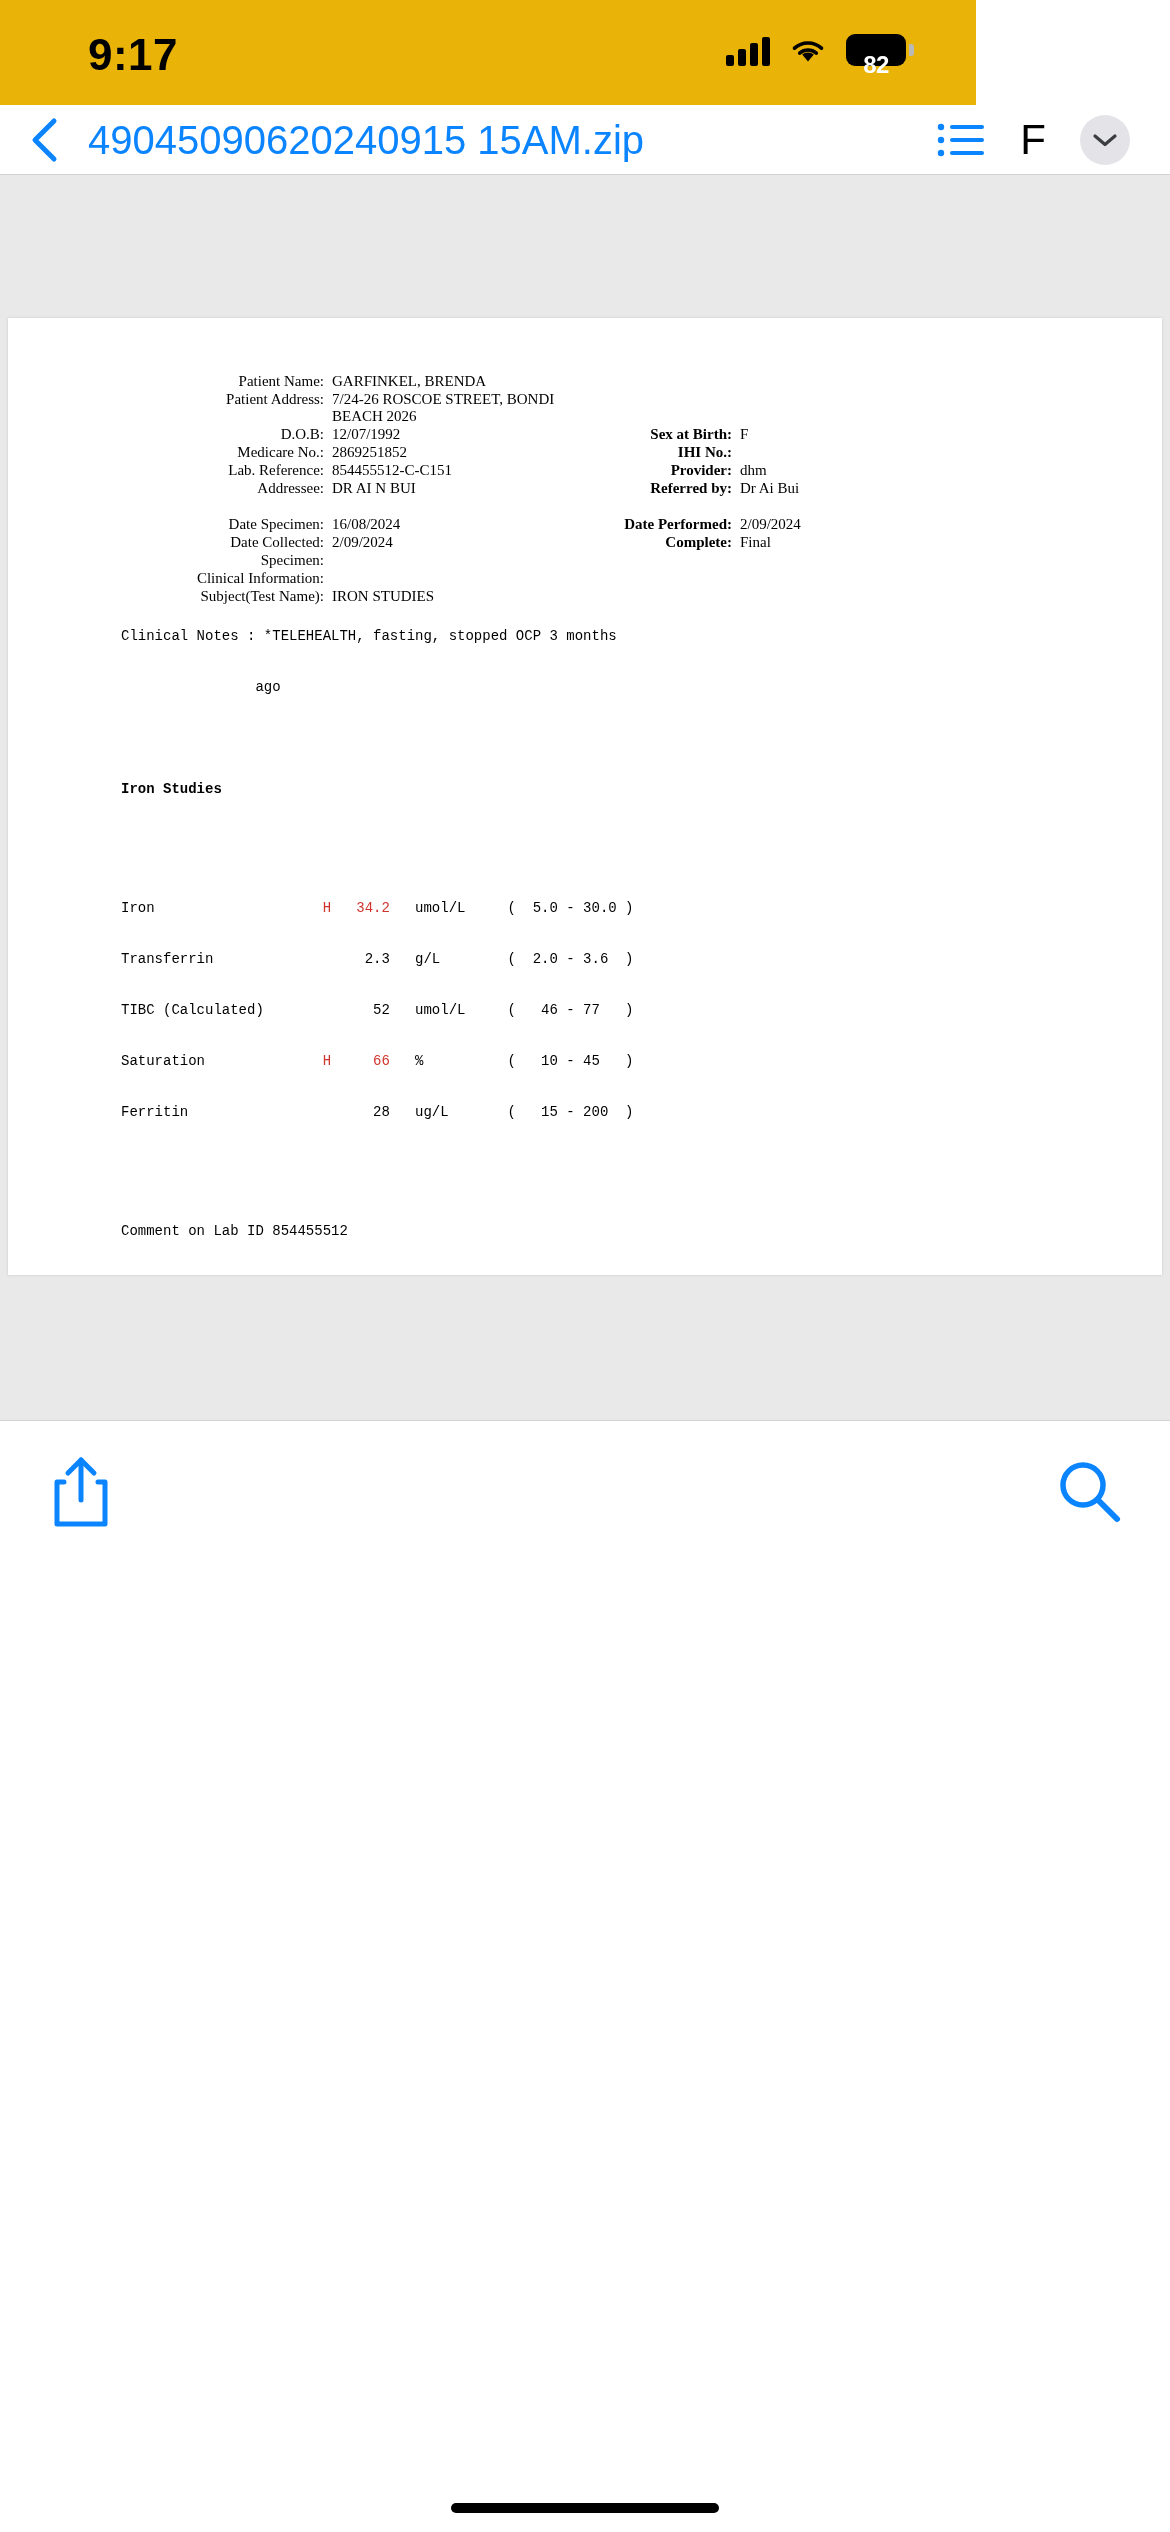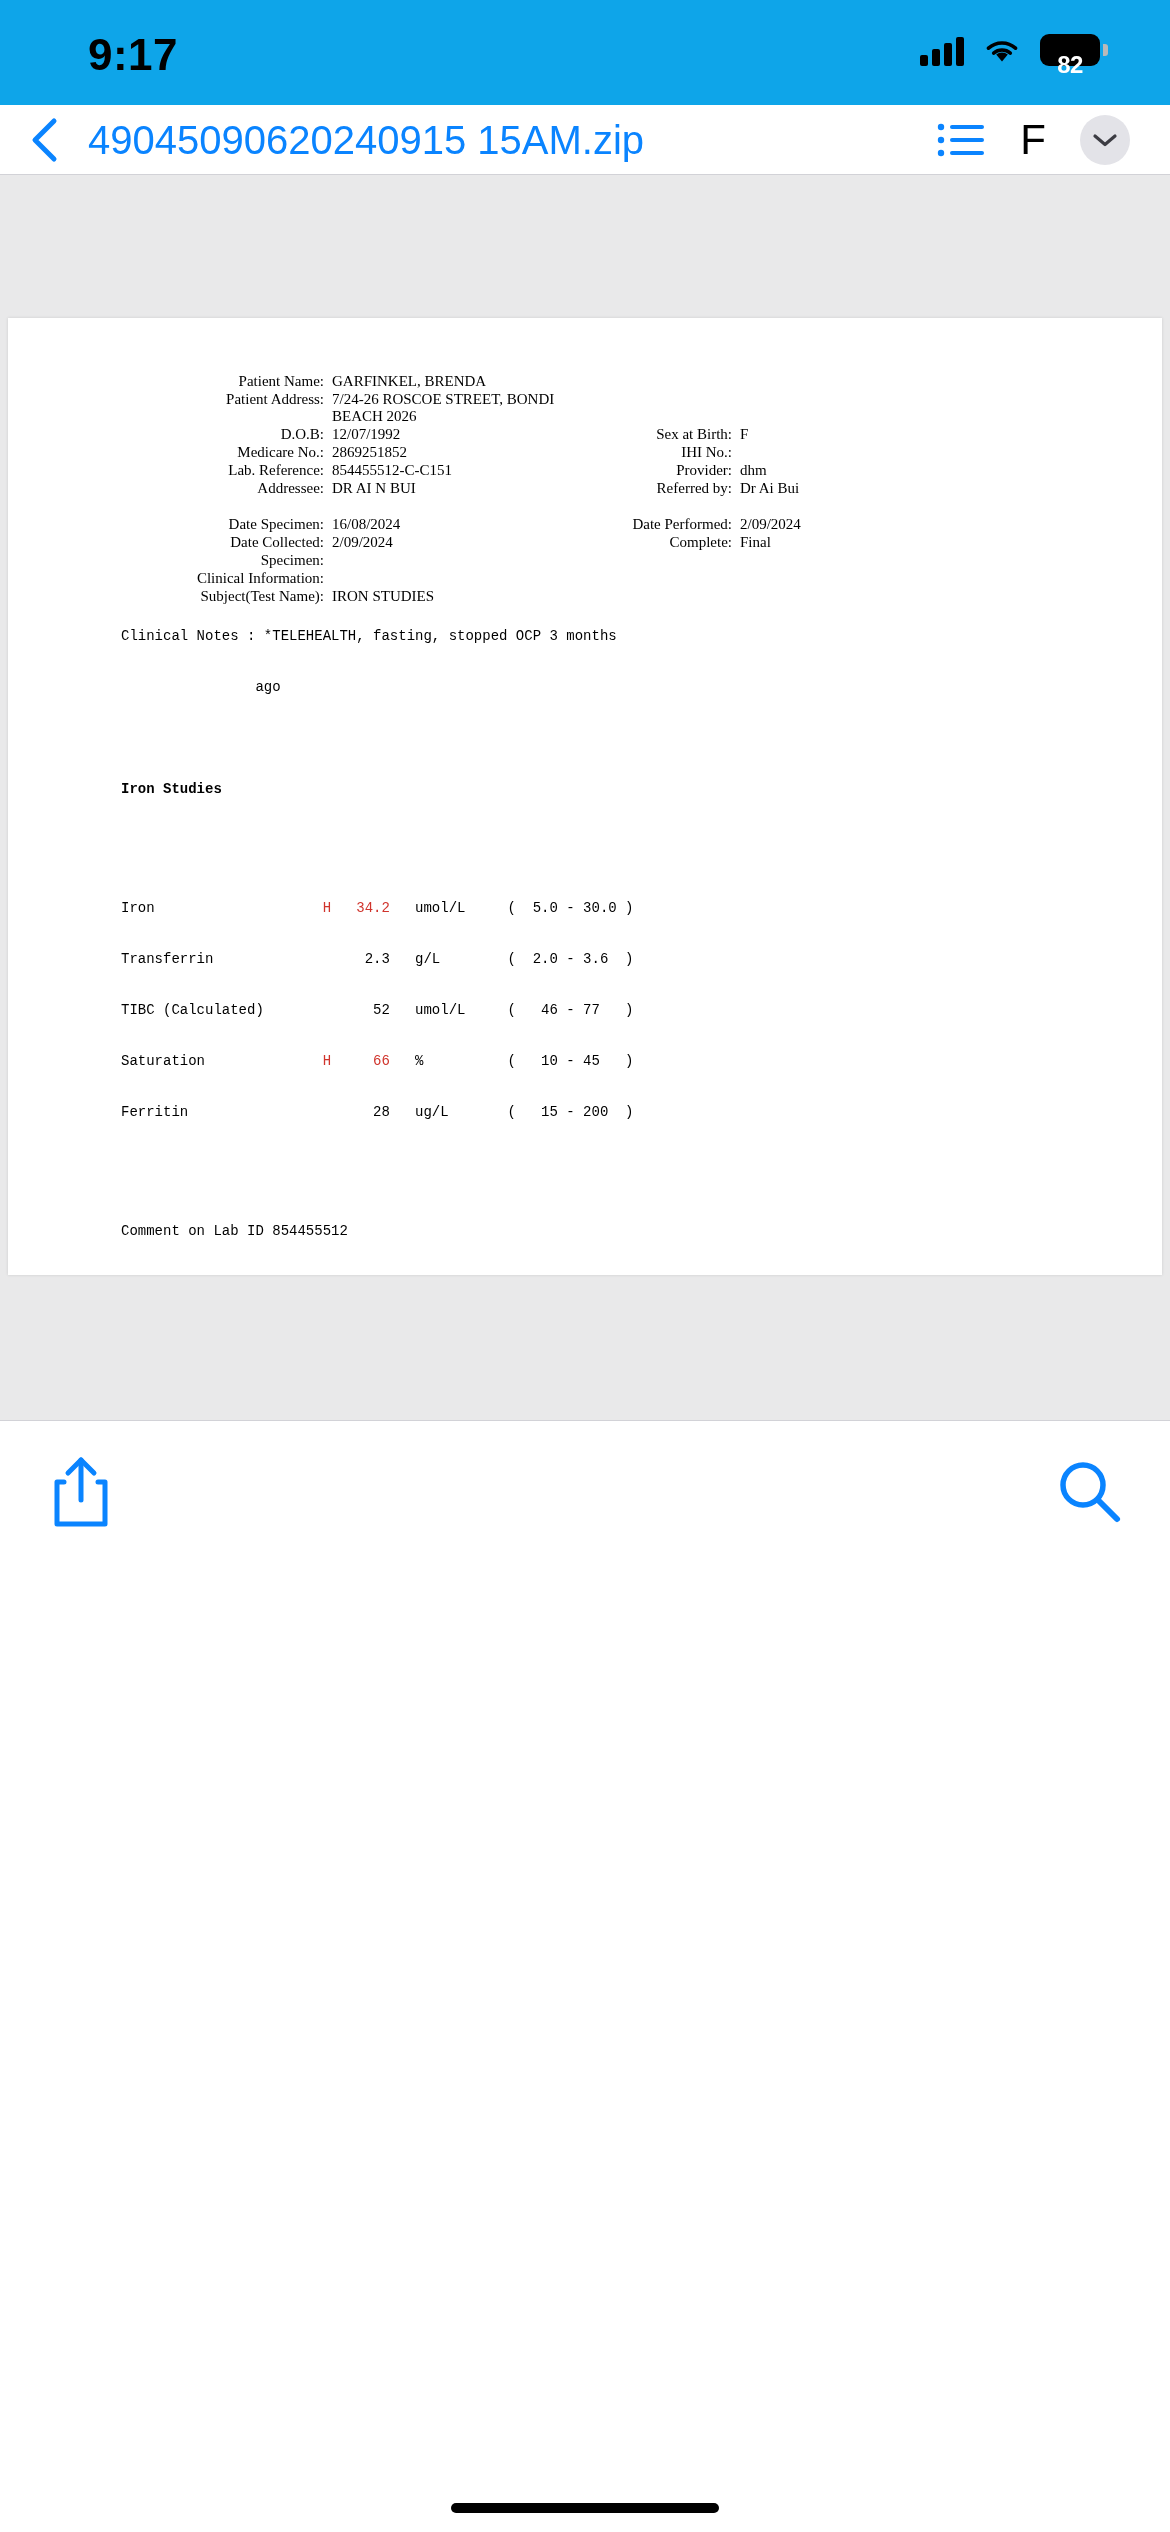--- a/index.html
+++ b/index.html
@@ -12,23 +12,23 @@
     height: 2532px;
     position: relative;
     font-family: "Liberation Sans", sans-serif;
     overflow: hidden;
   }
 
   
   .statusbar {
     position: absolute;
     top: 0; left: 0;
-    width: 1170px;
+    width: 976px;
     height: 105px;
-    background: #0ea5e9;
+    background: #eab308;
   }
   .status-time {
     position: absolute;
     left: 88px;
     top: 30px;
     font-size: 44px;
     font-weight: 600;
     color: #000;
     letter-spacing: 0.5px;
   }
@@ -185,21 +185,21 @@
     padding-right: 8px;
     flex: none;
   }
   .hdr-val {
     width: 250px;
     flex: none;
   }
   .hdr-lbl2 {
     width: 150px;
     text-align: right;
-    font-weight: normal;
+    font-weight: bold;
     padding-right: 8px;
     flex: none;
   }
   .hdr-val2 {
     flex: 1;
   }
   .hdr-gap { height: 18px; }
 
   
   .mono {

